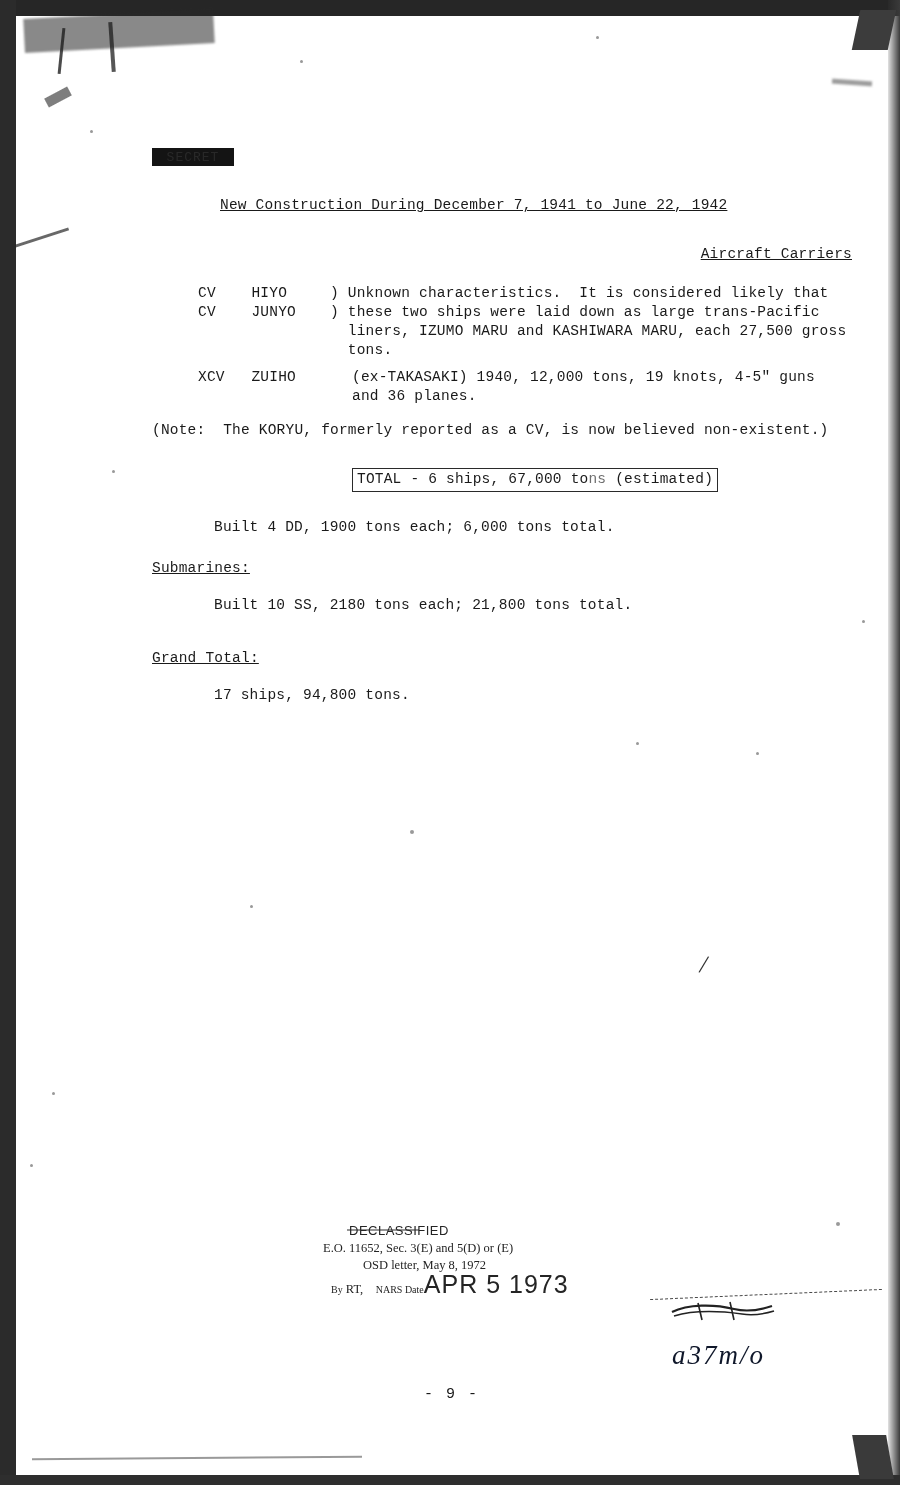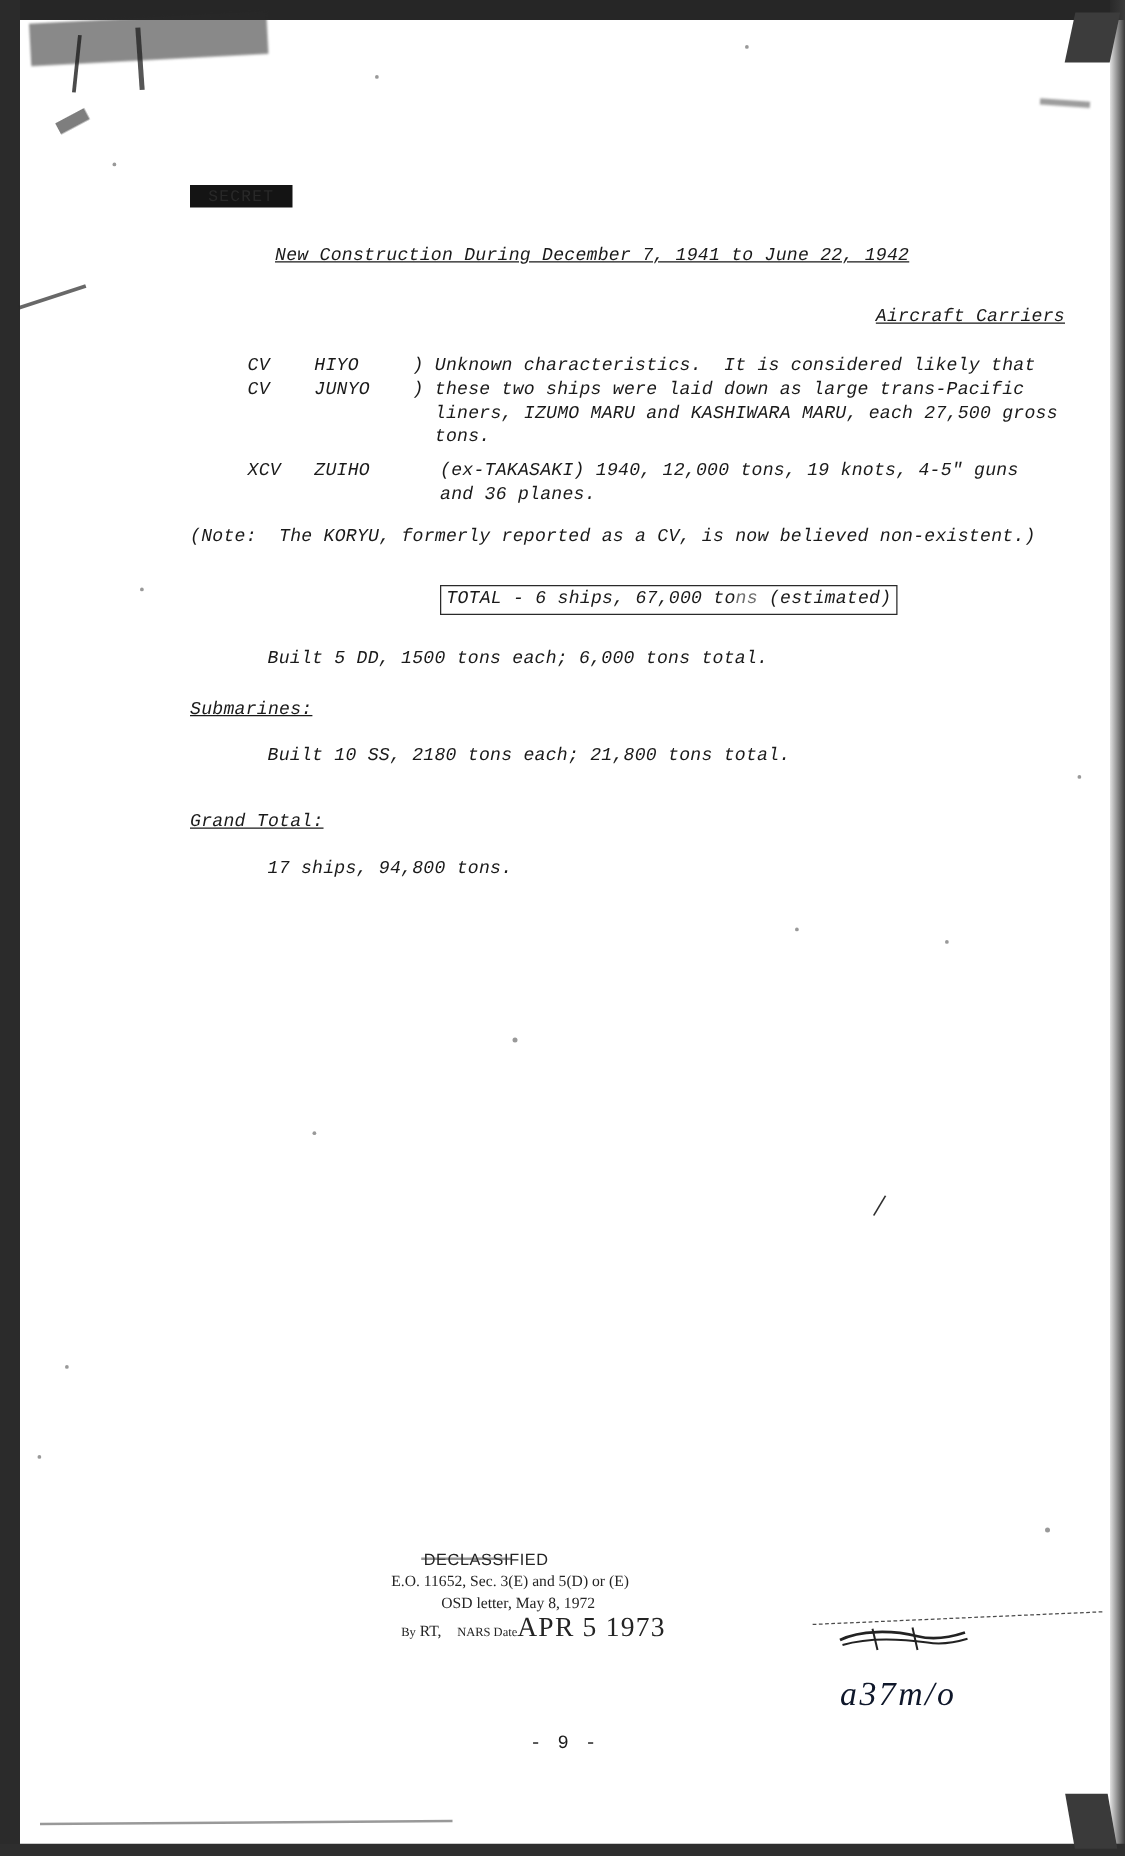--- a/index.html
+++ b/index.html
@@ -136,21 +136,20 @@
   
   .doc {
     position: absolute;
     top: 196px;
     left: 152px;
     width: 700px;
     font-size: 14.5px;
     line-height: 19px;
     letter-spacing: 0.2px;
     color: #1a1a1a;
-    font-style: italic;
   }
   .title {
     text-decoration: underline;
     margin-left: 68px;
     white-space: pre;
   }
   .section-head {
     text-decoration: underline;
     margin-top: 30px;
     white-space: pre;
@@ -197,27 +196,26 @@
   .sect-body {
     margin-top: 18px;
     margin-left: 62px;
     white-space: pre;
   }
 
   
   .declass {
     position: absolute;
     top: 1222px;
-    left: 311px;
+    left: 321px;
     width: 300px;
     font-family: "Liberation Serif", "DejaVu Serif", serif;
     font-size: 12.5px;
     line-height: 17px;
     color: #242424;
-    margin-top: 17px;
   }
   .declass .l1 {
     font-family: "Liberation Sans", sans-serif;
     font-size: 13px;
     letter-spacing: 0.5px;
     margin-left: 28px;
     position: relative;
     display: inline-block;
   }
   .declass .l1::after {
@@ -226,22 +224,22 @@
     left: -2px; right: 30px; top: 7px;
     height: 2px;
     background: #2a2a2a;
     opacity: 0.5;
   }
   .declass .l2 { margin-left: 2px; }
   .declass .l3 { margin-left: 42px; }
   .declass .l4 { margin-left: 10px; margin-top: 2px; }
   .declass .small { font-size: 10px; }
   .declass .bigdate {
-    font-family: Liberation Serif, serif;
-    font-size: 22px;
+    font-family: Liberation Sans, sans-serif;
+    font-size: 25px;
     letter-spacing: 1px;
   }
 
   
   .hand-note {
     position: absolute;
     top: 1340px;
     left: 672px;
     font-family: "Liberation Serif", "DejaVu Serif", serif;
     font-style: italic;
@@ -337,21 +335,21 @@
 <span>and 36 planes.</span></div>
     </div>
 
     <div class="note-line" style="margin-top:34px;">(Note:  The KORYU, formerly reported as a CV, is now believed non-existent.)</div>
 
     <div style="text-align:left;">
       <span class="total-box"><span>TOTAL - 6 ships, 67,000 to</span><span class="faded">ns</span><span> (estimated)</span></span>
     </div>
 
     <div class="sect">
-      <div class="sect-body">Built 5 DD, 1500 tons each; 6,000 tons total.</div>
+      <div class="sect-body">Built 4 DD, 1900 tons each; 6,000 tons total.</div>
     </div>
 
     <div class="sect" style="margin-top:22px;">
       <div class="sect-title">Submarines:</div>
       <div class="sect-body">Built 10 SS, 2180 tons each; 21,800 tons total.</div>
     </div>
 
     <div class="sect" style="margin-top:34px;">
       <div class="sect-title">Grand Total:</div>
       <div class="sect-body">17 ships, 94,800 tons.</div>

